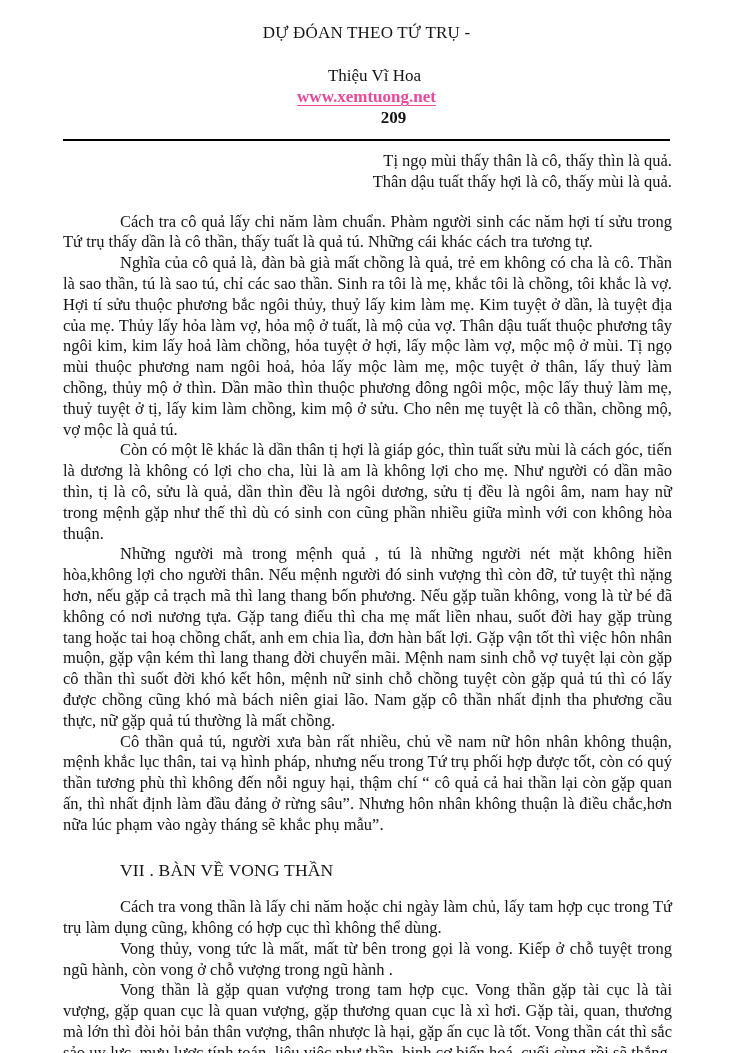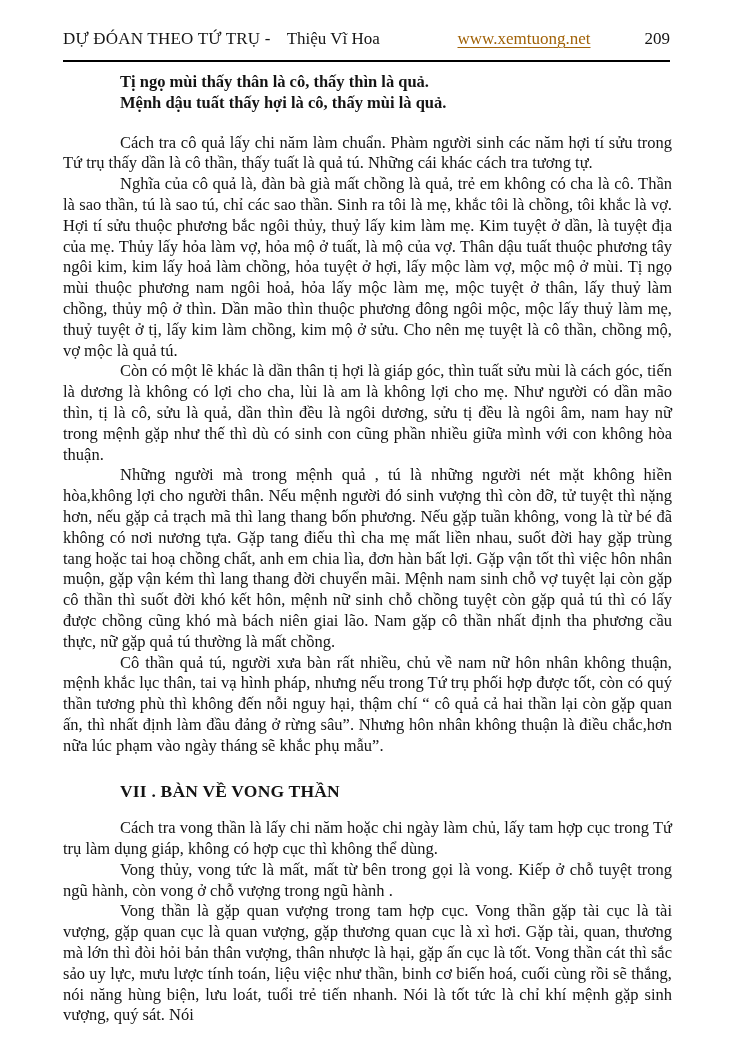--- a/index.html
+++ b/index.html
@@ -15,66 +15,69 @@
       background: #ffffff;
       color: #141414;
       font-family: "Liberation Serif", "DejaVu Serif", serif;
       overflow: hidden;
       box-sizing: border-box;
     }
     .header {
       display: flex;
       align-items: center;
       margin: 0 74px 0 63px;
-      padding-top: 28px;
+      padding-top: 22px;
       font-size: 17px;
       line-height: 21px;
       white-space: nowrap;
+      flex-direction: column;
     }
     .header .book-title {
       letter-spacing: 0.2px;
     }
     .header .author {
       margin-left: 16px;
+      margin-top: 22px;
     }
     .header .spacer {
       flex: 1;
     }
     .header .website {
-      color: #a16207;
+      color: #ec4899;
       text-decoration: underline;
       text-underline-offset: 3px;
+      font-weight: bold;
     }
     .header .pagenum {
       margin-left: 54px;
+      font-weight: bold;
     }
     .rule {
       margin: 11px 74px 0 63px;
       border-top: 2px solid #000;
       height: 0;
     }
     .content {
       margin: 0 72px 0 63px;
       font-size: 16.5px;
       line-height: 20.8px;
       text-align: justify;
     }
     .verse {
       margin: 10px 0 19px 57px;
-      text-align: left;
-      font-weight: bold;
+      text-align: right;
     }
     .content p {
       margin: 0;
       text-indent: 57px;
     }
     .section-heading {
       margin: 24px 0 17px 57px;
       font-size: 17.5px;
-      font-weight: bold;
+      font-weight: normal;
       text-align: left;
       text-indent: 0;
       letter-spacing: 0.2px;
     }
   </style>
 </head>
 <body>
 
 <div class="page">
 
@@ -85,30 +88,30 @@
     <a href="#" class="website">www.xemtuong.net</a>
     <span class="pagenum">209</span>
   </div>
 
   <div class="rule"></div>
 
   <div class="content">
 
     <div class="verse">
       <div>Tị ngọ mùi thấy thân là cô, thấy thìn là quả.</div>
-      <div>Mệnh dậu tuất thấy hợi là cô, thấy mùi là quả.</div>
+      <div>Thân dậu tuất thấy hợi là cô, thấy mùi là quả.</div>
     </div>
 
     <p>Cách tra cô quả lấy chi năm làm chuẩn. Phàm người sinh các năm hợi tí sửu trong Tứ trụ thấy dần là cô thần, thấy tuất là quả tú. Những cái khác cách tra tương tự.</p>
     <p>Nghĩa của cô quả là, đàn bà già mất chồng là quả, trẻ em không có cha là cô. Thần là sao thần, tú là sao tú, chỉ các sao thần. Sinh ra tôi là mẹ, khắc tôi là chồng, tôi khắc là vợ. Hợi tí sửu thuộc phương bắc ngôi thủy, thuỷ lấy kim làm mẹ. Kim tuyệt ở dần, là tuyệt địa của mẹ. Thủy lấy hỏa làm vợ, hỏa mộ ở tuất, là mộ của vợ. Thân dậu tuất thuộc phương tây ngôi kim, kim lấy hoả làm chồng, hỏa tuyệt ở hợi, lấy mộc làm vợ, mộc mộ ở mùi. Tị ngọ mùi thuộc phương nam ngôi hoả, hỏa lấy mộc làm mẹ, mộc tuyệt ở thân, lấy thuỷ làm chồng, thủy mộ ở thìn. Dần mão thìn thuộc phương đông ngôi mộc, mộc lấy thuỷ làm mẹ, thuỷ tuyệt ở tị, lấy kim làm chồng, kim mộ ở sửu. Cho nên mẹ tuyệt là cô thần, chồng mộ, vợ mộc là quả tú.</p>
     <p>Còn có một lẽ khác là dần thân tị hợi là giáp góc, thìn tuất sửu mùi là cách góc, tiến là dương là không có lợi cho cha, lùi là am là không lợi cho mẹ. Như người có dần mão thìn, tị là cô, sửu là quả, dần thìn đều là ngôi dương, sửu tị đều là ngôi âm, nam hay nữ trong mệnh gặp như thế thì dù có sinh con cũng phần nhiều giữa mình với con không hòa thuận.</p>
     <p>Những người mà trong mệnh quả , tú là những người nét mặt không hiền hòa,không lợi cho người thân. Nếu mệnh người đó sinh vượng thì còn đỡ, tử tuyệt thì nặng hơn, nếu gặp cả trạch mã thì lang thang bốn phương. Nếu gặp tuần không, vong là từ bé đã không có nơi nương tựa. Gặp tang điếu thì cha mẹ mất liền nhau, suốt đời hay gặp trùng tang hoặc tai hoạ chồng chất, anh em chia lìa, đơn hàn bất lợi. Gặp vận tốt thì việc hôn nhân muộn, gặp vận kém thì lang thang đời chuyển mãi. Mệnh nam sinh chỗ vợ tuyệt lại còn gặp cô thần thì suốt đời khó kết hôn, mệnh nữ sinh chỗ chồng tuyệt còn gặp quả tú thì có lấy được chồng cũng khó mà bách niên giai lão. Nam gặp cô thần nhất định tha phương cầu thực, nữ gặp quả tú thường là mất chồng.</p>
     <p>Cô thần quả tú, người xưa bàn rất nhiều, chủ về nam nữ hôn nhân không thuận, mệnh khắc lục thân, tai vạ hình pháp, nhưng nếu trong Tứ trụ phối hợp được tốt, còn có quý thần tương phù thì không đến nỗi nguy hại, thậm chí “ cô quả cả hai thần lại còn gặp quan ấn, thì nhất định làm đầu đảng ở rừng sâu”. Nhưng hôn nhân không thuận là điều chắc,hơn nữa lúc phạm vào ngày tháng sẽ khắc phụ mẫu”.</p>
 
     <h2 class="section-heading">VII . BÀN VỀ VONG THẦN</h2>
 
-    <p>Cách tra vong thần là lấy chi năm hoặc chi ngày làm chủ, lấy tam hợp cục trong Tứ trụ làm dụng giáp, không có hợp cục thì không thể dùng.</p>
+    <p>Cách tra vong thần là lấy chi năm hoặc chi ngày làm chủ, lấy tam hợp cục trong Tứ trụ làm dụng cũng, không có hợp cục thì không thể dùng.</p>
     <p>Vong thủy, vong tức là mất, mất từ bên trong gọi là vong. Kiếp ở chỗ tuyệt trong ngũ hành, còn vong ở chỗ vượng trong ngũ hành .</p>
     <p>Vong thần là gặp quan vượng trong tam hợp cục. Vong thần gặp tài cục là tài vượng, gặp quan cục là quan vượng, gặp thương quan cục là xì hơi. Gặp tài, quan, thương mà lớn thì đòi hỏi bản thân vượng, thân nhược là hại, gặp ấn cục là tốt. Vong thần cát thì sắc sảo uy lực, mưu lược tính toán, liệu việc như thần, binh cơ biến hoá, cuối cùng rồi sẽ thắng, nói năng hùng biện, lưu loát, tuổi trẻ tiến nhanh. Nói là tốt tức là chỉ khí mệnh gặp sinh vượng, quý sát. Nói</p>
 
   </div>
 
 </div>
 
 </body></html>

